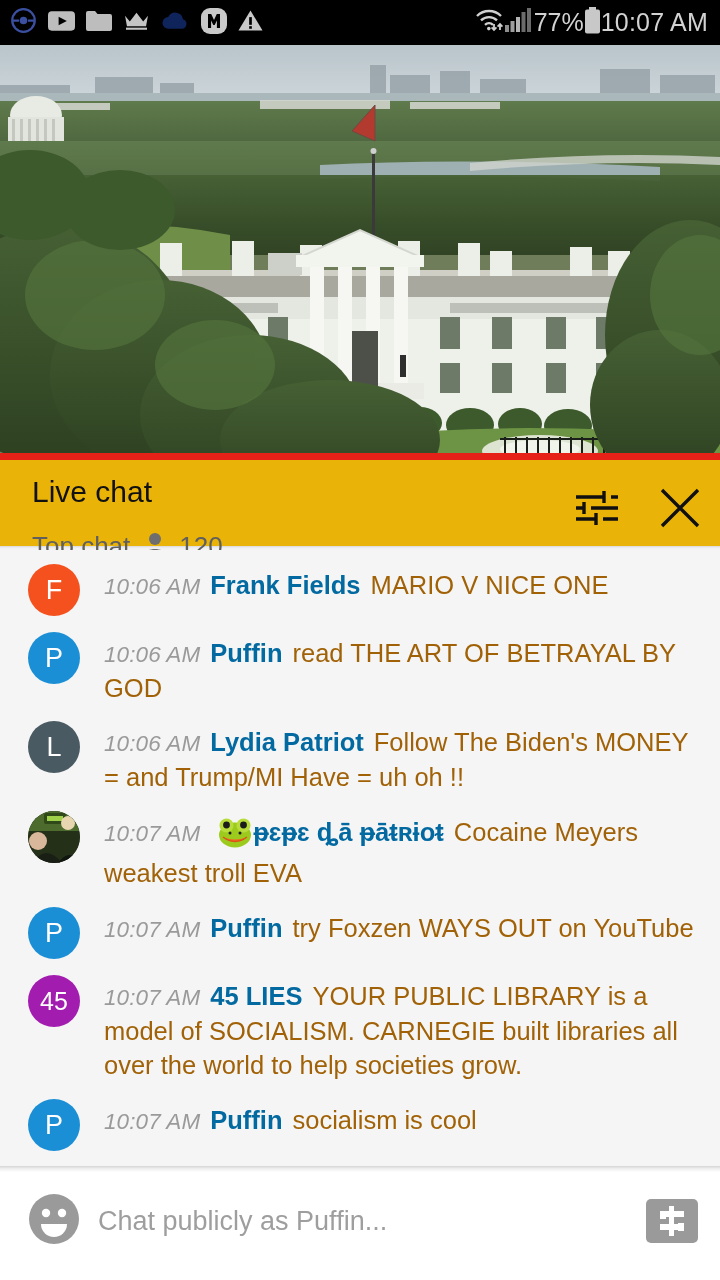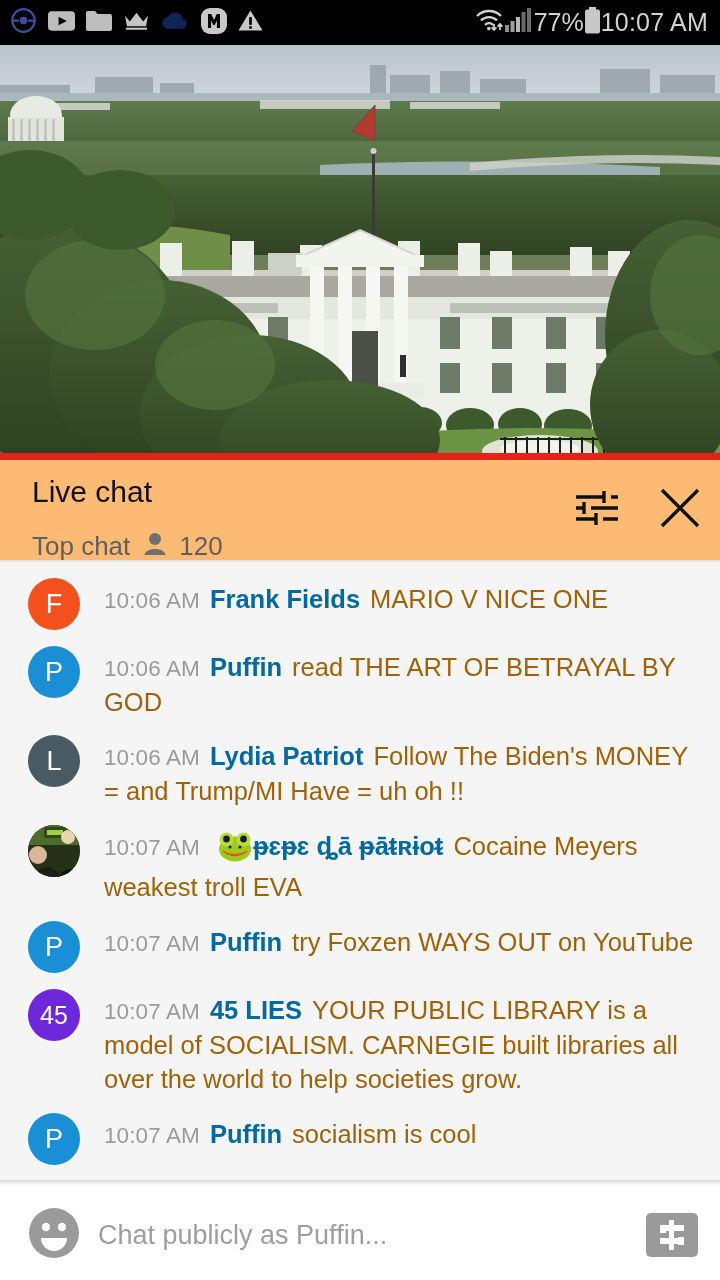--- a/index.html
+++ b/index.html
@@ -23,21 +23,21 @@
   .sb-pct{ font-size:25px; color:#d2d2d2; line-height:1; margin-left:2px; }
 
   
   .video{ position:relative; width:720px; height:415px; overflow:hidden; background:#6f7d5a; }
   .video svg{ display:block; width:720px; height:415px; }
   .progress{ position:absolute; left:0; bottom:0; width:720px; height:7px; background:#3a0b0b; }
   .progress .played{ height:7px; width:100%; background:#e62117; }
 
   
   .chat-header{
-    position:relative; background:#fdba74; height:100px;
+    position:relative; background:#eab308; height:86px;
     padding:16px 18px 4px 32px; display:flex; align-items:flex-start;
   }
   .ch-texts{ display:flex; flex-direction:column; gap:6px; }
   .ch-title{ font-size:30px; color:#111; line-height:1.05; }
   .ch-sub{ display:flex; align-items:center; gap:14px;margin-top:17px; }
   .ch-subtitle{ font-size:26px; color:#5f5f5f; }
   .ch-viewers{ display:flex; align-items:center; gap:13px; }
   .ch-count{ font-size:26px; color:#5f5f5f; }
   .ch-actions{ margin-left:auto; display:flex; align-items:center; gap:38px; padding-top:10px; }
   .ch-btn{ background:none; border:0; cursor:pointer; line-height:0; }
@@ -57,21 +57,21 @@
     display:flex; align-items:center; justify-content:center;
     color:#fff; font-size:27px; font-weight:400; overflow:hidden;
     position:relative;
   }
   .avatar.num{ font-size:25px; }
   .avatar.photo{ background:#2e3f2a; }
   .msg-body{
     flex:1 1 auto; padding-left:24px; padding-top:4px;
     font-size:25.5px; line-height:1.36; color:#111; word-wrap:break-word;
   }
-  .ts{ color:#9a9a9a; font-size:22.5px; letter-spacing:.1px; }
+  .ts{ color:#9a9a9a; font-size:22.5px; letter-spacing:.1px;font-style:italic; }
   .author{ color:#0369a1; font-weight:bold; margin-left:10px; }
   .author.fancy{ font-weight:bold; }
   .body-text{ margin-left:10px; color:#a16207; }
   .frog{ display:inline-block; vertical-align:-7px; margin-left:8px; margin-right:1px; }
 
   
   .composer-shadow{
     height:6px; width:720px;
     background:linear-gradient(#d5d5d5,#ececec 40%,#ffffff);
   }
@@ -407,21 +407,21 @@
                 <circle cx="22" cy="15" r="1.5" fill="#1c1c1c"></circle>
                 <path d="M5 19 Q17 29 29 19 Q17 24 5 19 Z" fill="#f06a1e"></path>
                 <path d="M5 19 Q17 28 29 19" fill="none" stroke="#d9541a" stroke-width="1.4"></path>
               </svg></span><span>ᵽɛᵽɛ ȡā̄ ᵽā̄ᵵʀɨoᵵ</span></span><span class="body-text">Cocaine Meyers weakest troll EVA</span></div>
       </div>
       <div class="msg">
         <div class="avatar" style="background: rgb(27, 143, 214);">P</div>
         <div class="msg-body"><span class="ts">10:07 AM</span><span class="author">Puffin</span><span class="body-text">try Foxzen WAYS OUT on YouTube</span></div>
       </div>
       <div class="msg">
-        <div class="avatar num" style="background: #6d28d9;">45</div>
+        <div class="avatar num" style="background: #a21caf;">45</div>
         <div class="msg-body"><span class="ts">10:07 AM</span><span class="author">45 LIES</span><span class="body-text">YOUR PUBLIC LIBRARY is a model of SOCIALISM. CARNEGIE built libraries all over the world to help societies grow.</span></div>
       </div>
       <div class="msg">
         <div class="avatar" style="background: rgb(27, 143, 214);">P</div>
         <div class="msg-body"><span class="ts">10:07 AM</span><span class="author">Puffin</span><span class="body-text">socialism is cool</span></div>
       </div>
     </div>
 
   <div class="composer-shadow"></div>
 

